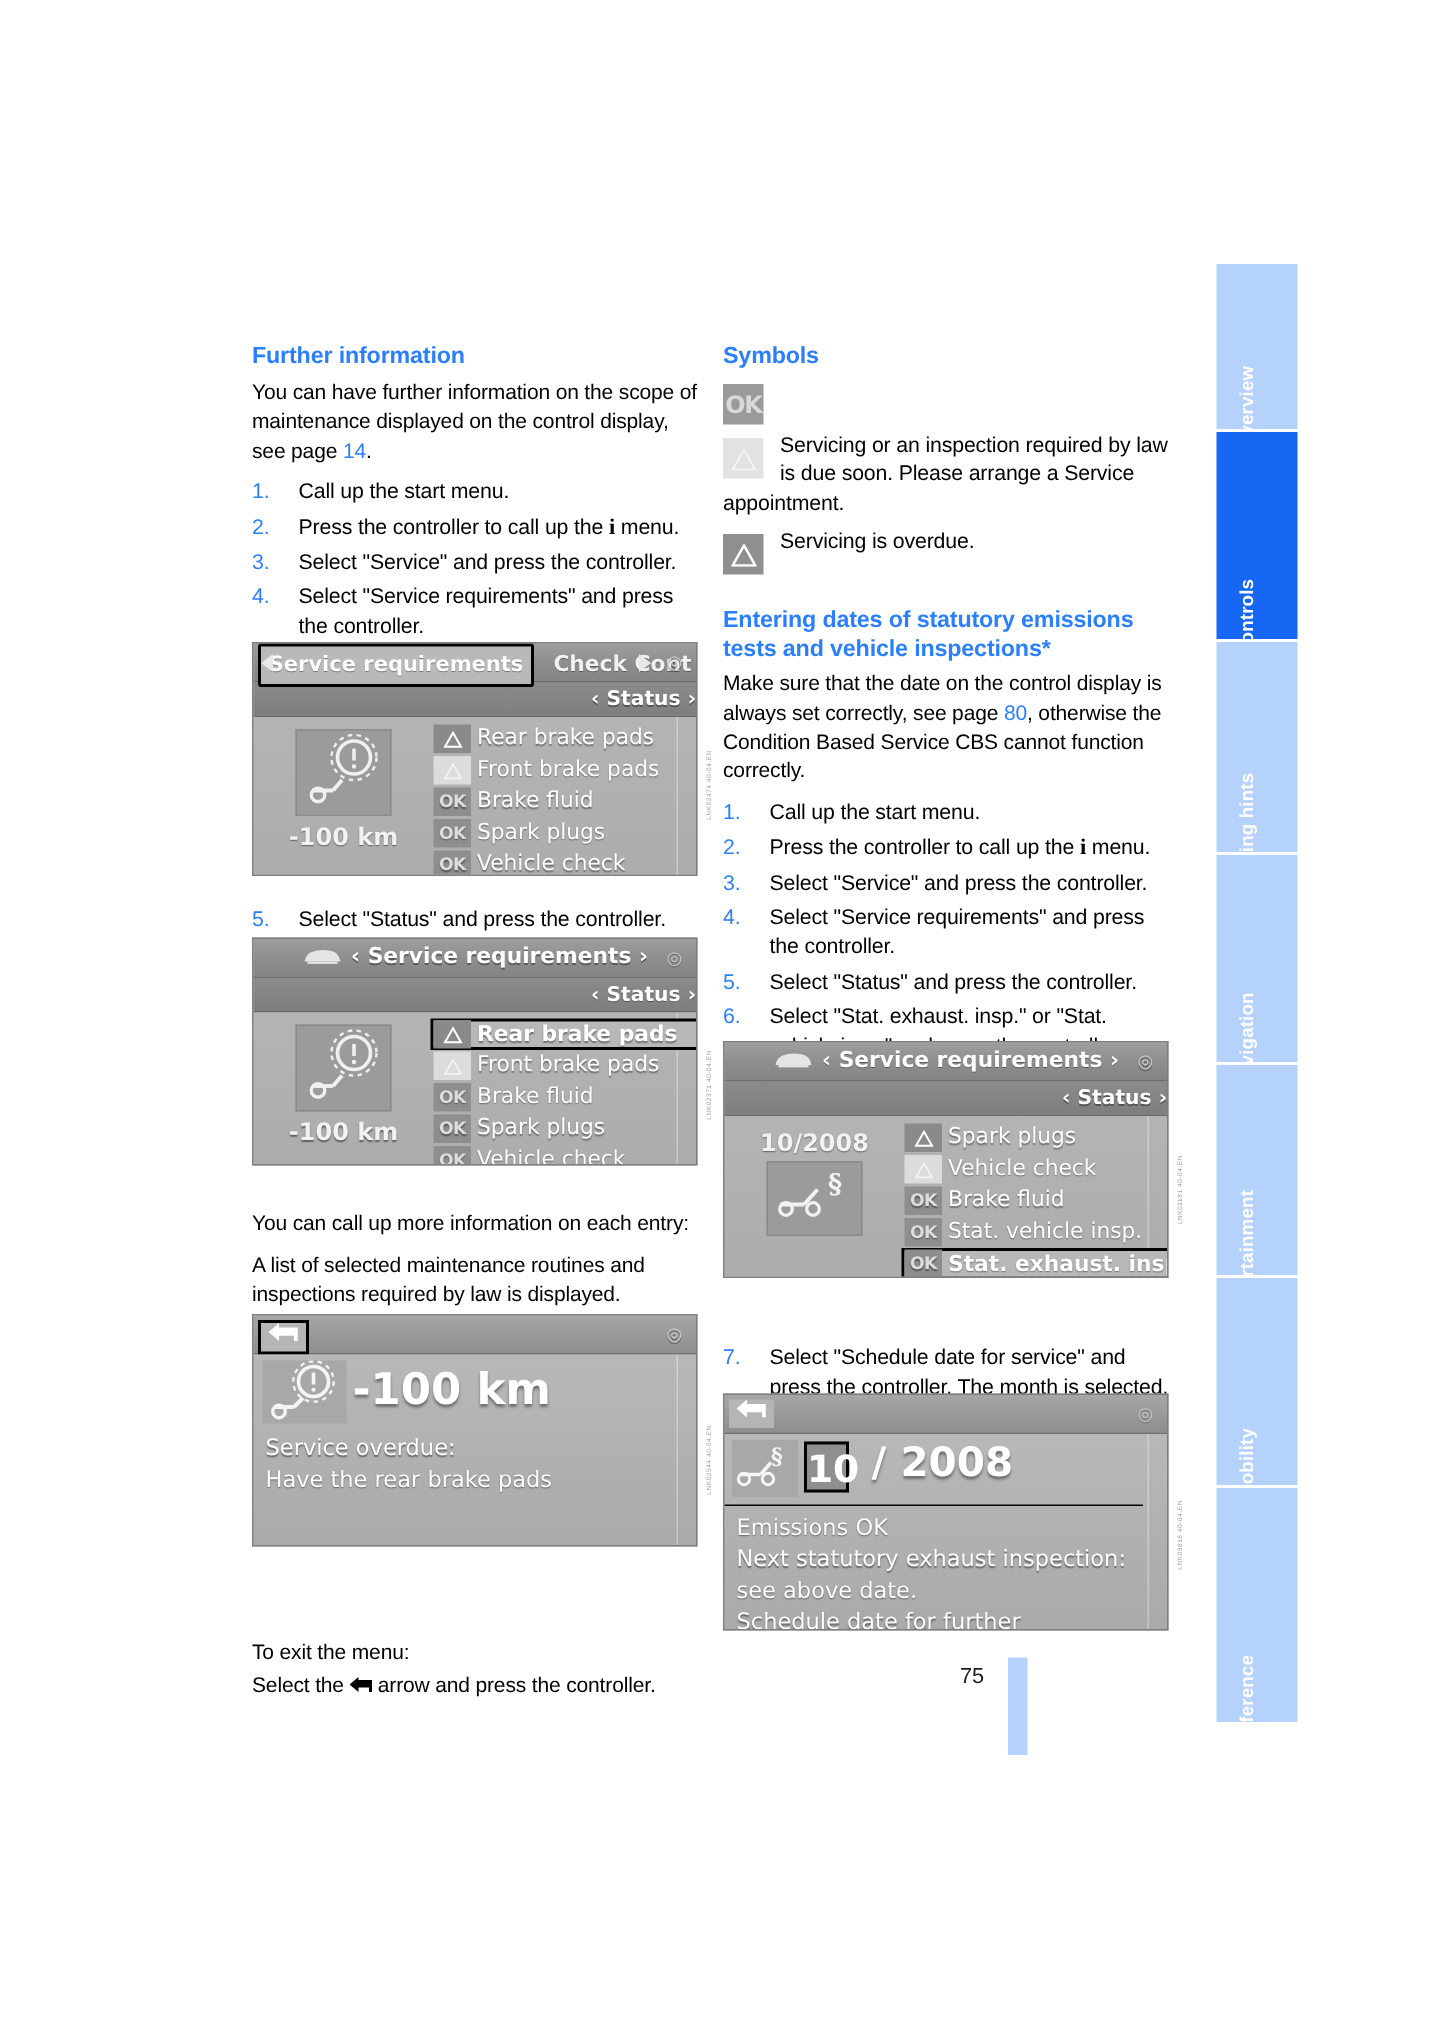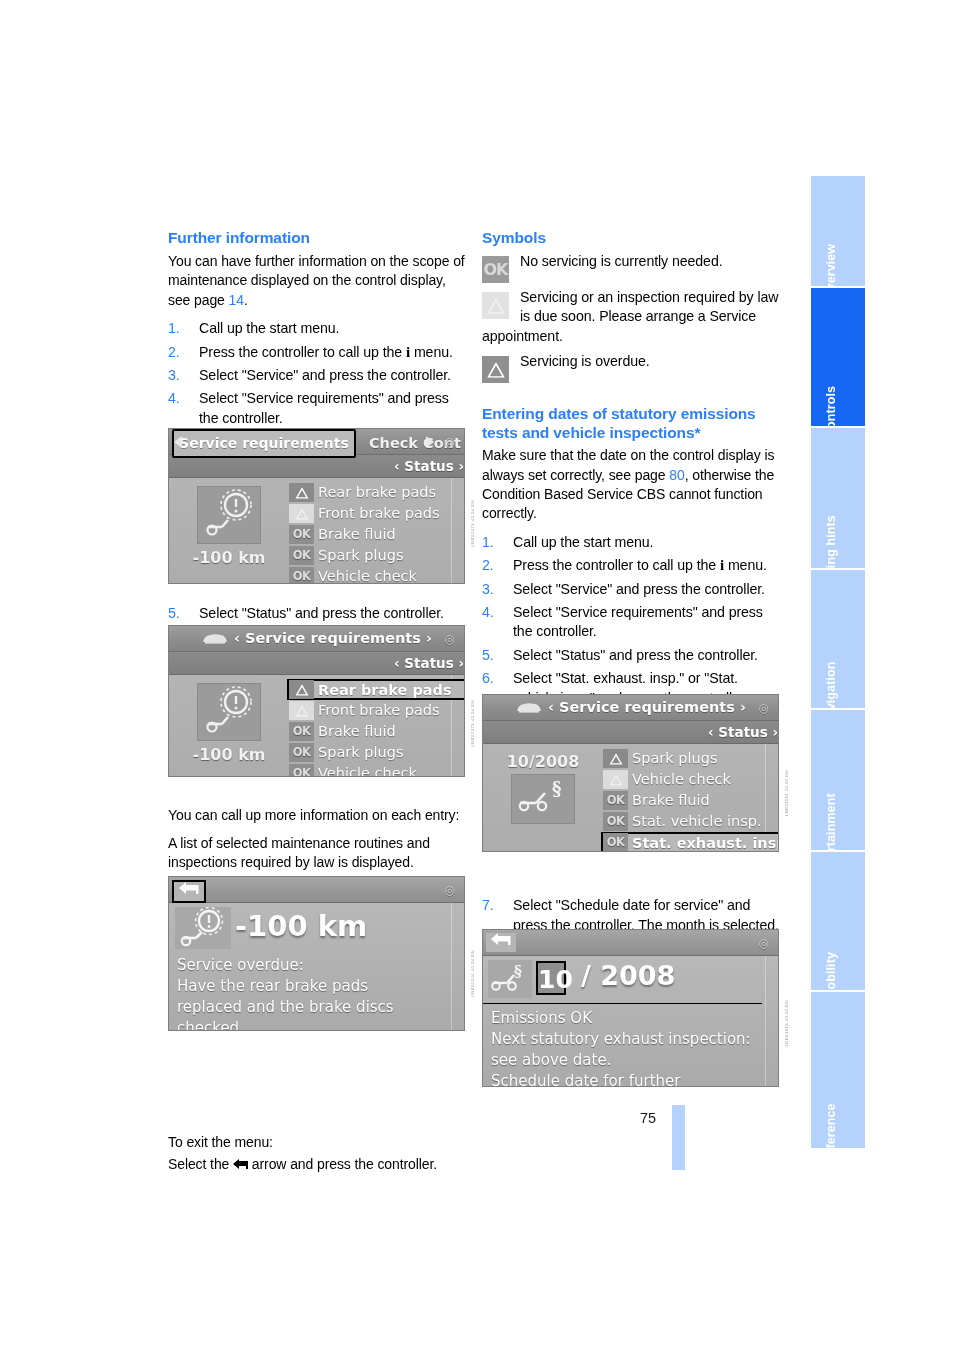--- a/index.html
+++ b/index.html
@@ -40,21 +40,21 @@
     letter-spacing: -0.1px;
   }
   h2.section-head.tight { margin-bottom: 4px; }
 
   p.body {
     font-size: 14px;
     line-height: 19.4px;
     margin: 0 0 9px 0;
     letter-spacing: -0.1px;
   }
-  p.body.nogap { margin-bottom: 2px; margin-top: 41px; }
+  p.body.nogap { margin-bottom: 2px; }
   .lnk { color: #2a7fff; }
 
   ol.steps {
     list-style: none;
     margin: 0 0 10px 0;
     padding: 0;
   }
   ol.steps li {
     position: relative;
     padding-left: 31px;
@@ -404,21 +404,20 @@
           <path d="M6 0 L0 5 L6 10 L6 7 L13 7 L13 10 L15 10 L15 2 L6 2 Z" fill="#000"></path>
         </svg></span><span> arrow and press the controller.</span></p>
   </div>
 
   <div class="col col-right">
 
     <h2 class="section-head">Symbols</h2>
 
     <div class="symrow">
       <div class="sym sym-ok">OK</div>
-      <div class="symtext">No servicing is currently needed.</div>
     </div>
 
     <div class="symrow" style="min-height:46px;">
       <div class="sym sym-warn-soft">
         <svg class="tri" viewBox="0 0 20 18" aria-hidden="true">
           <path d="M10 1 L19 17 L1 17 Z" fill="none" stroke="#f2f2f2" stroke-width="1.6"></path>
         </svg>
       </div>
       <div class="symtext">Servicing or an inspection required by law is due soon. Please arrange a Service</div>
       <div class="symtext overhang">appointment.</div>
@@ -601,21 +600,20 @@
           <circle cx="34" cy="19.5" r="1.4" fill="#f5f5f5"></circle>
           <path d="M8 31 L21 31" stroke="#f5f5f5" stroke-width="2.6"></path>
           <circle cx="11" cy="34" r="4.2" fill="none" stroke="#f5f5f5" stroke-width="2.2"></circle>
           <path d="M21 31 L27 25" stroke="#f5f5f5" stroke-width="2.6"></path>
         </svg>
       </div>
       <div style="position:absolute;left:66px;top:6px;color:#ffffff;font-size:29px;font-weight:bold;text-shadow:0 2px 2px rgba(0,0,0,.4);">-100 km</div>
       <div class="msgtext" style="top:52px;">
         <div>Service overdue:</div>
         <div>Have the rear brake pads</div>
-        <div>replaced and the brake discs checked</div>
 
       </div>
     </div>
   </div>
   <div class="figcode" style="left:470px; top:950px;">LNK02544 40-04.EN</div>
 
   <div class="shot" style="left:482px; top:694px; width:297px; height:158px;">
     <div class="topbar">
       <span style="display:inline-block;vertical-align:-2px;margin-right:5px;">
         <svg width="28" height="13" viewBox="0 0 28 13" aria-hidden="true">

